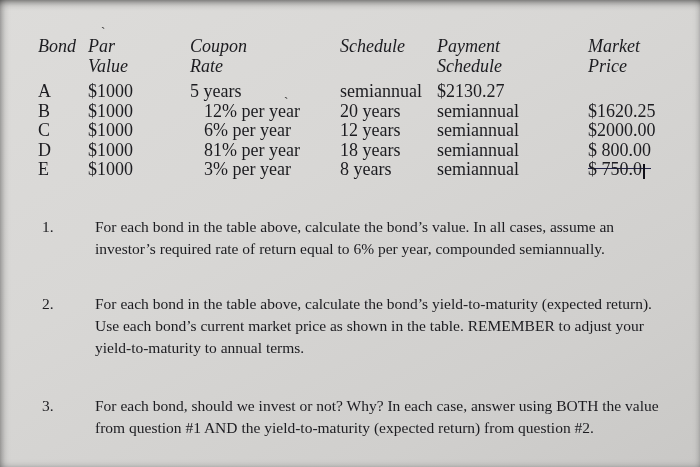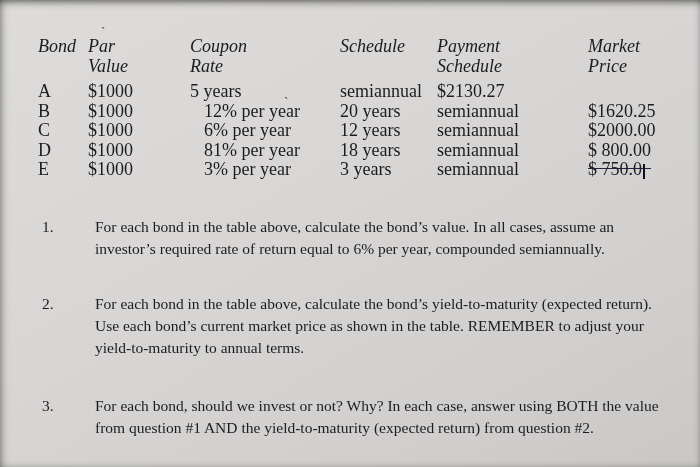--- a/index.html
+++ b/index.html
@@ -100,21 +100,21 @@
           <div class="cell">$1000</div>
           <div class="cell coupon">81% per year</div>
           <div class="cell">18 years</div>
           <div class="cell">semiannual</div>
           <div class="cell"><span class="underlined">$ 800.00</span></div>
         </div>
         <div class="grid row">
           <div class="cell bond">E</div>
           <div class="cell">$1000</div>
           <div class="cell coupon">3% per year</div>
-          <div class="cell">3 years</div>
+          <div class="cell">8 years</div>
           <div class="cell">semiannual</div>
           <div class="cell"><span>$ 750.0</span><span class="cursor"></span></div>
         </div>
       </div>
     </div>
 
     <div class="questions">
       <div class="question q1">
         <div class="qnum">1.</div>
         <div class="qtext">For each bond in the table above, calculate the bond’s value.  In all cases, assume an investor’s required rate of return equal to 6% per year, compounded semiannually.</div>

